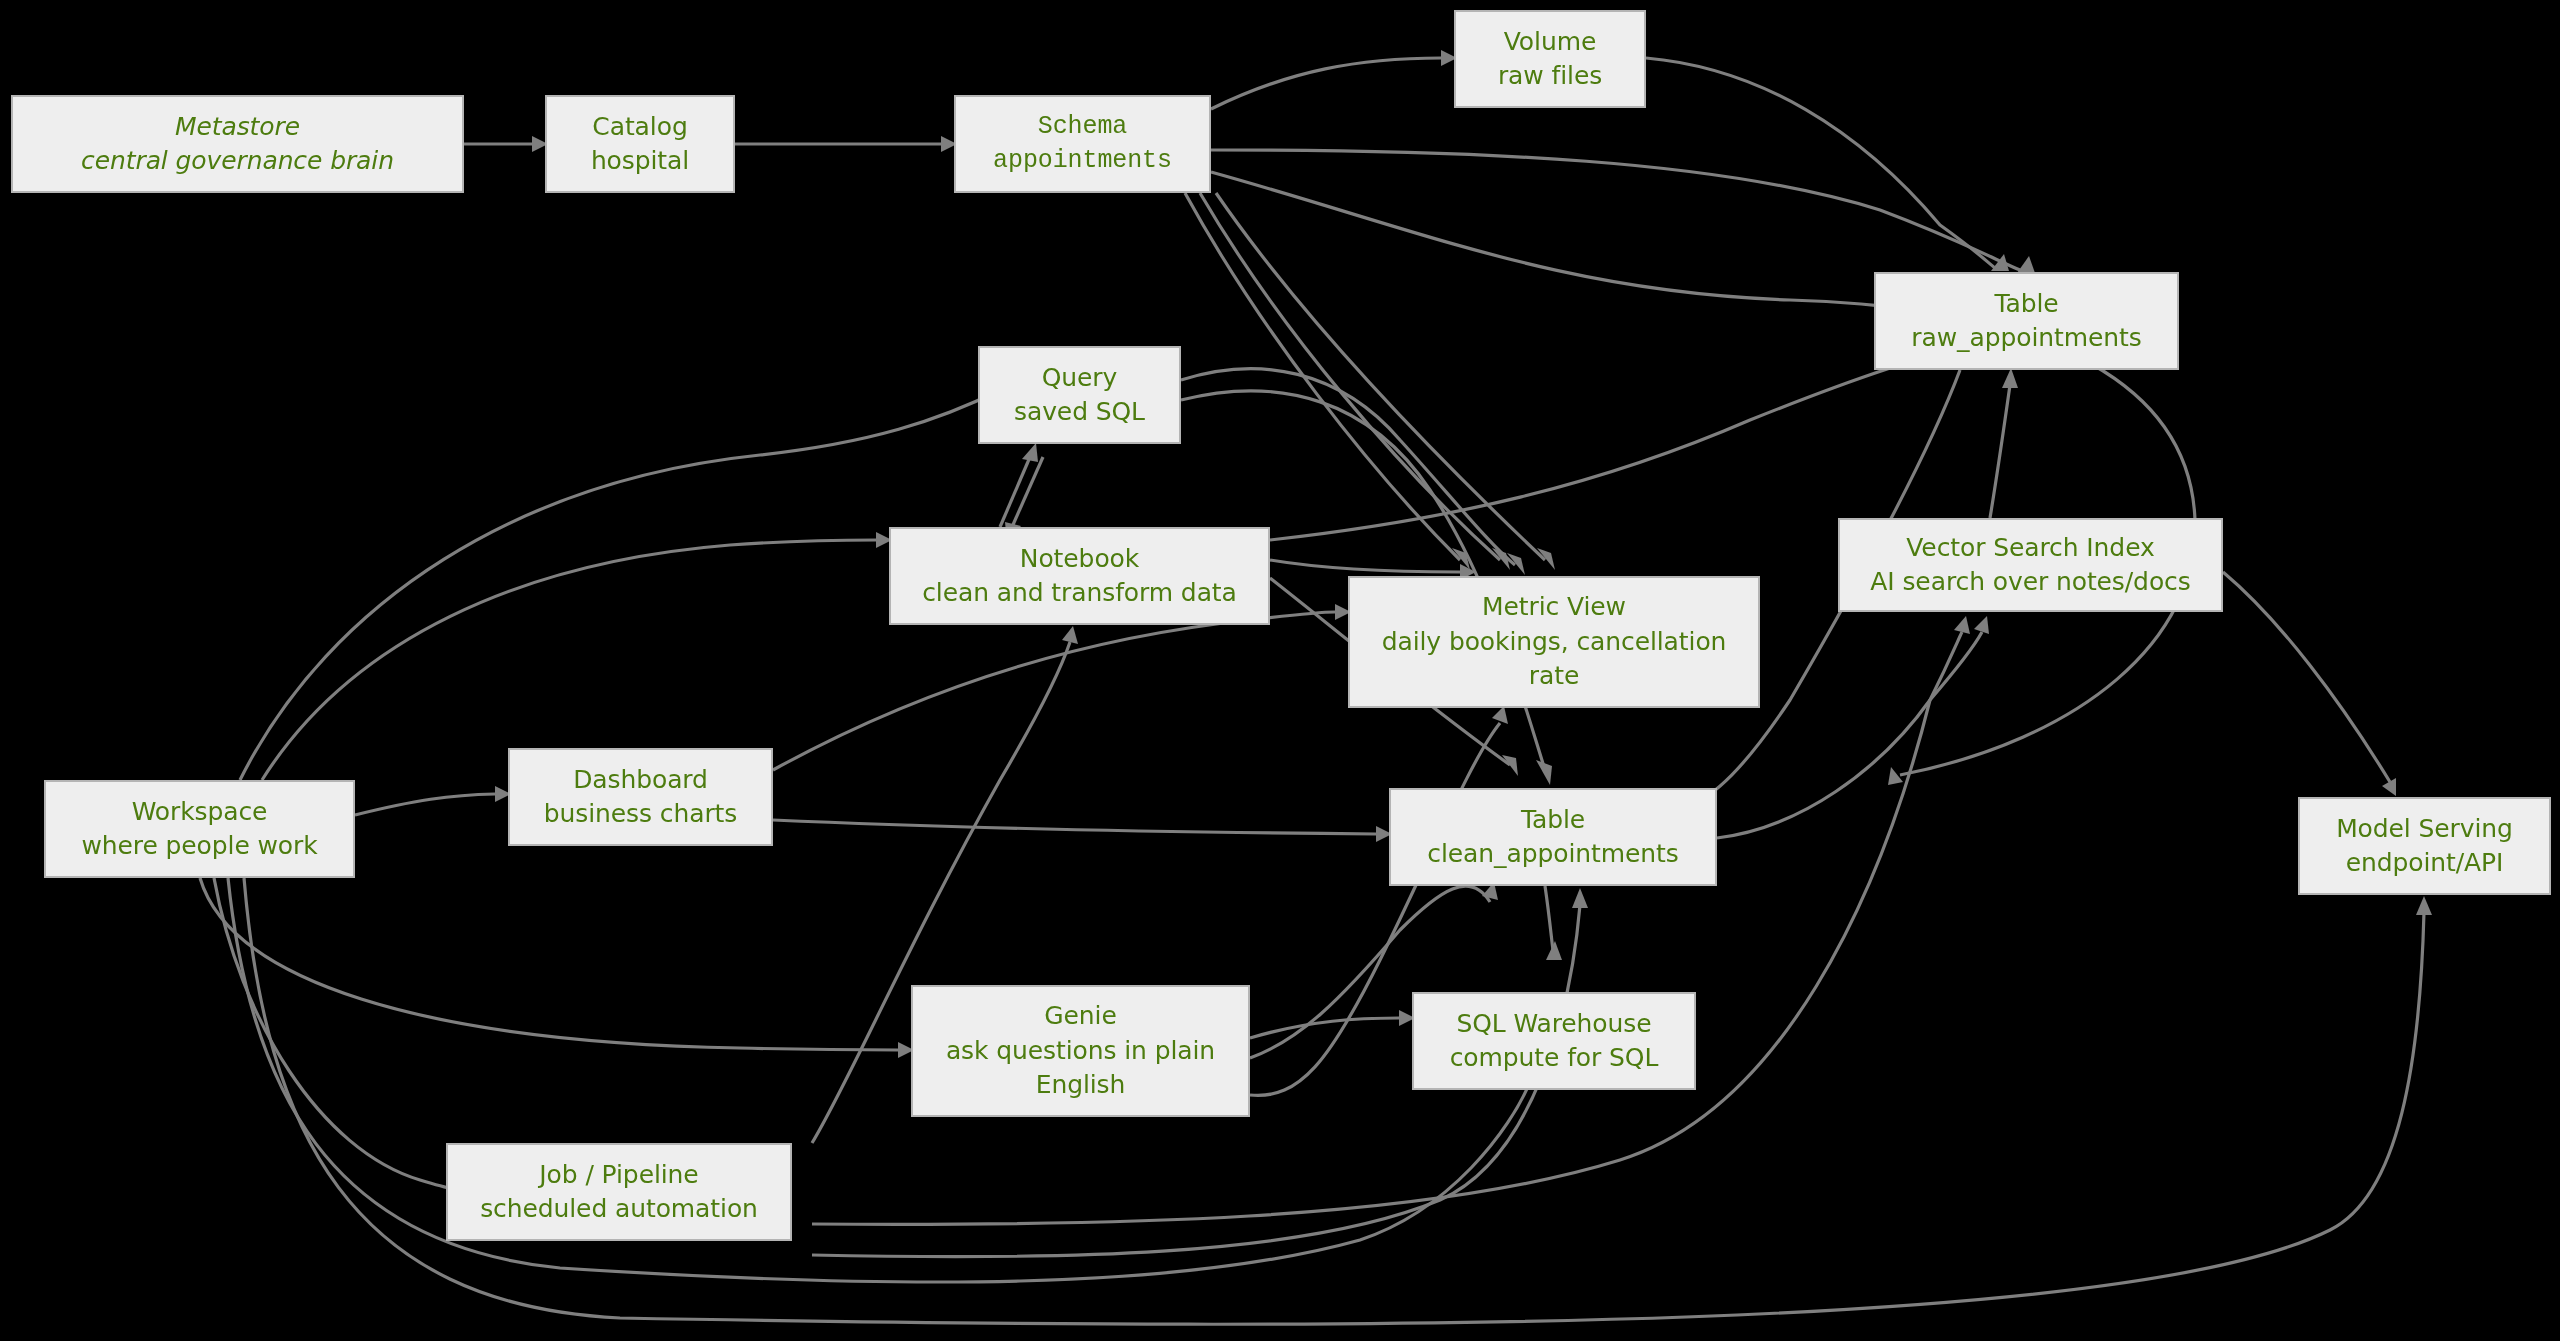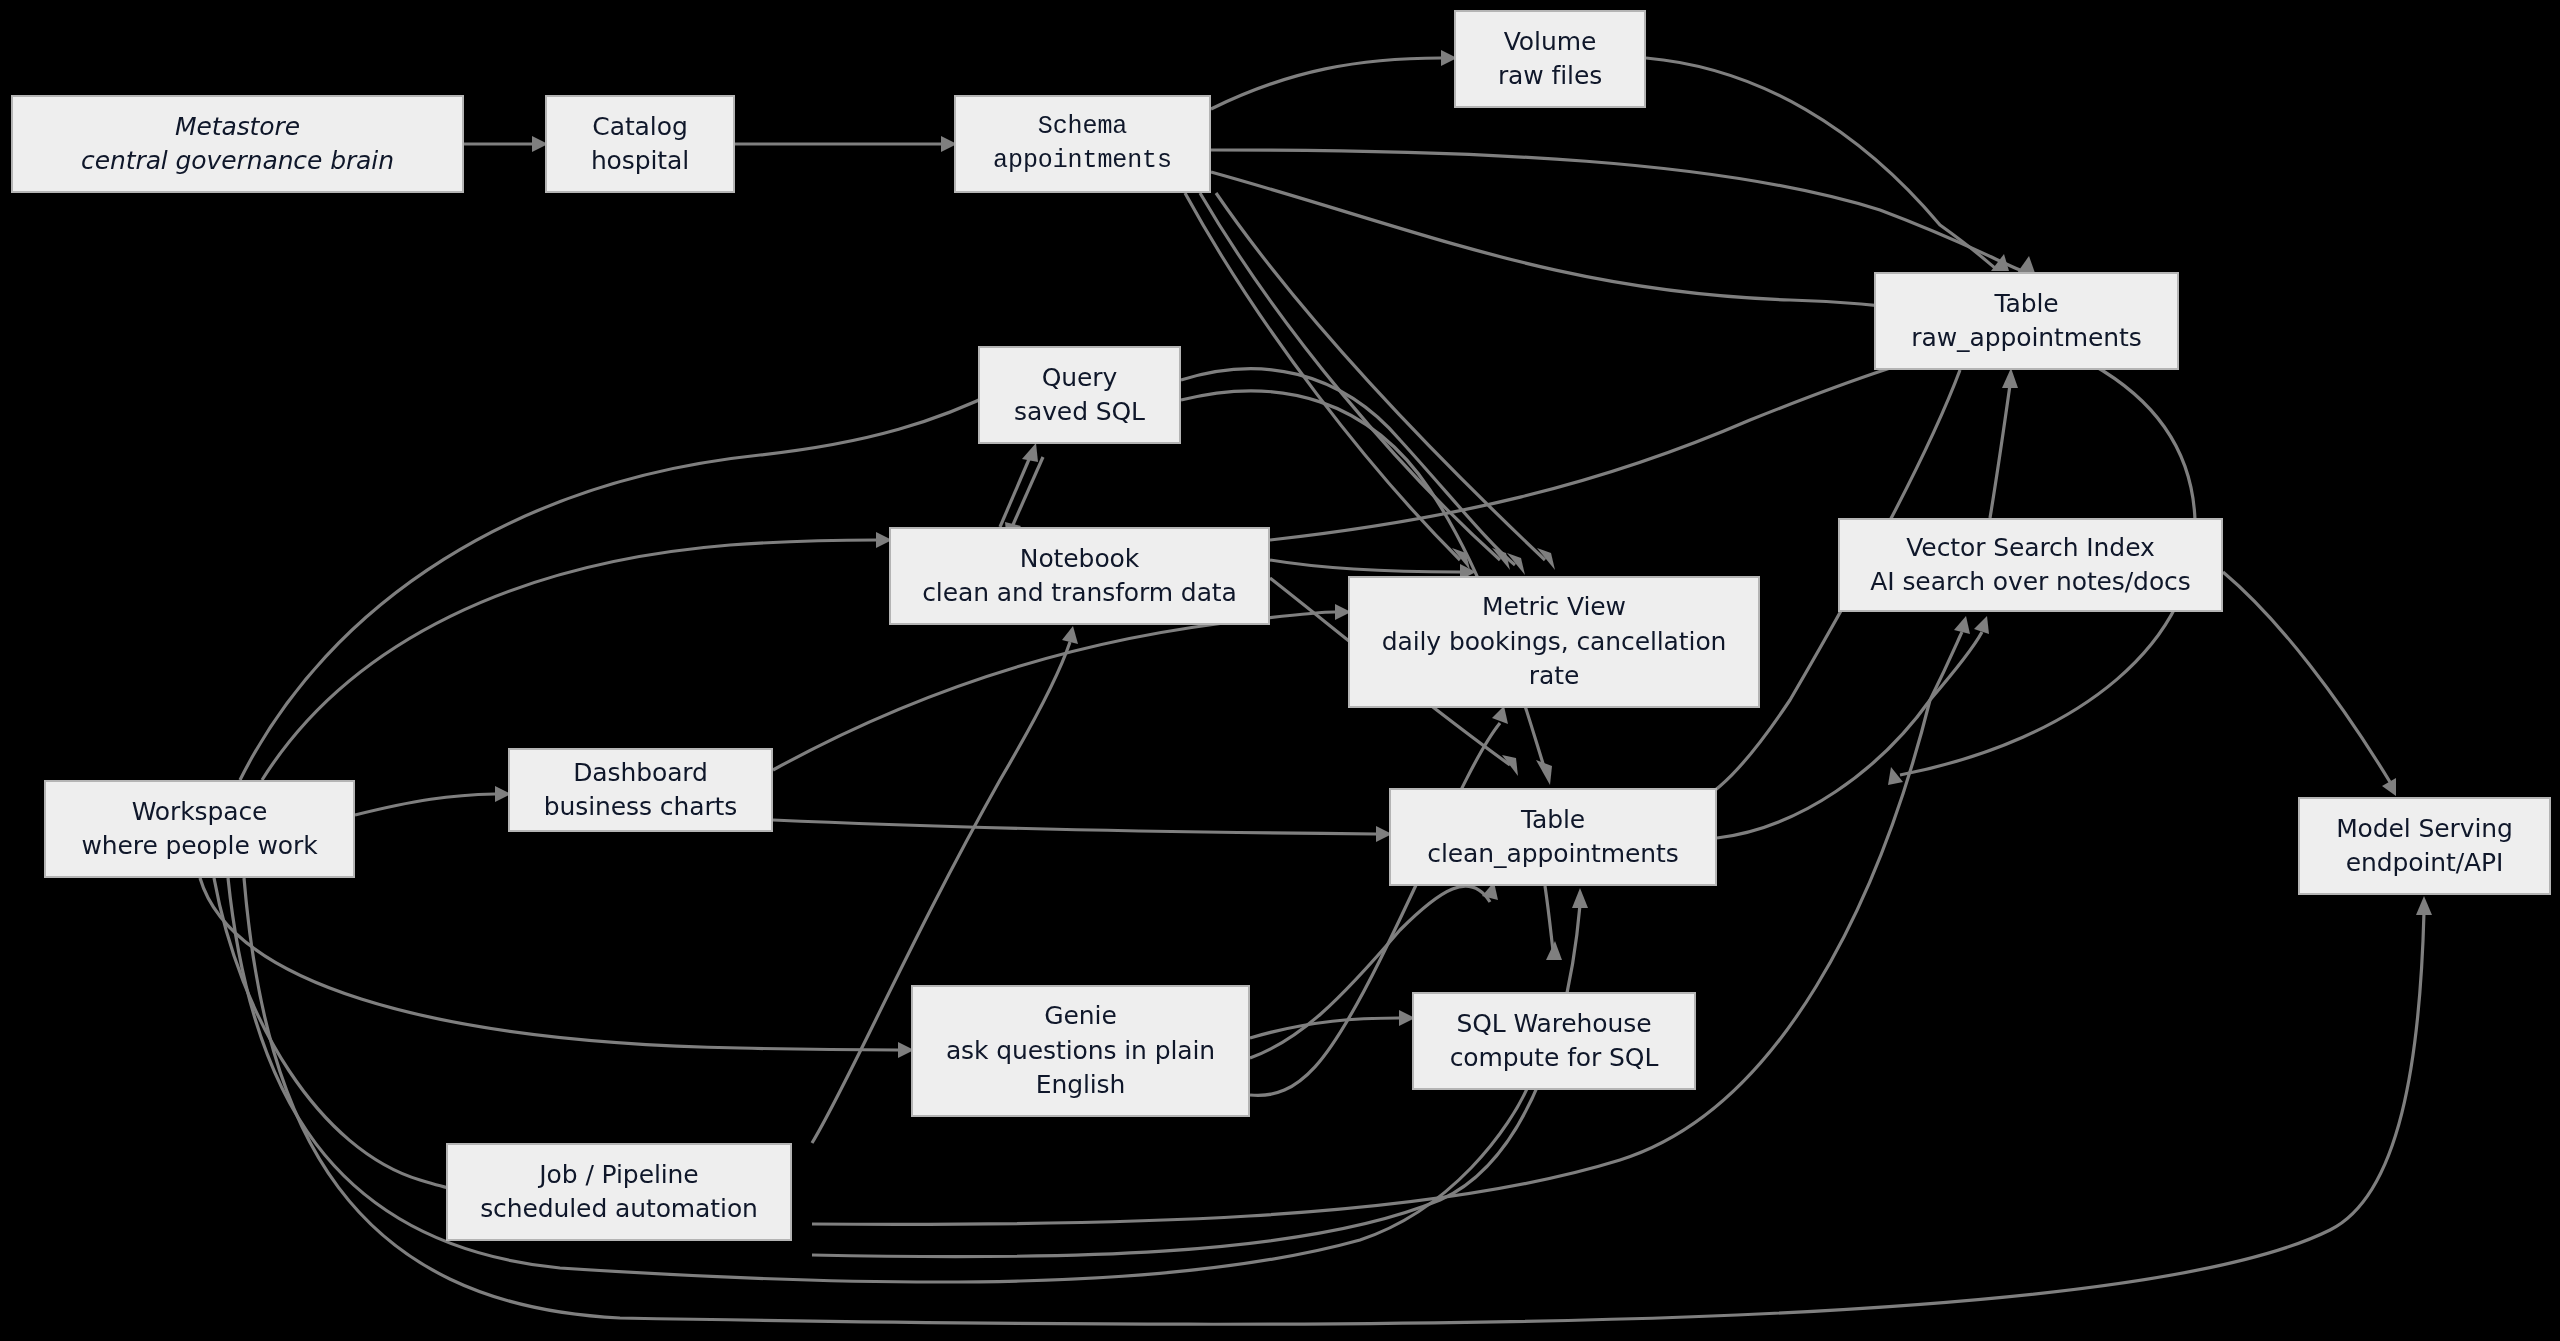--- a/index.html
+++ b/index.html
@@ -32,21 +32,21 @@
   }
   .node-box {
     position: absolute;
     box-sizing: border-box;
     background: #eeeeee;
     border: 2px solid #b4b4b4;
     display: flex;
     align-items: center;
     justify-content: center;
     text-align: center;
-    color: #0f172a;
+    color: #4d7c0f;
     font-size: 25px;
     line-height: 1.38;
     font-family: "DejaVu Sans", sans-serif;
     letter-spacing: -0.1px;
     padding: 2px 8px;
   }
   .node-label {
     display: block;
     white-space: pre-line;
   }
@@ -260,21 +260,21 @@
   <div class="node-box" style="left:1348px; top:576px; width:412px; height:132px;">
     <span class="node-label">Metric View
 daily bookings, cancellation rate</span>
   </div>
 
   <div class="node-box" style="left:44px; top:780px; width:311px; height:98px;">
     <span class="node-label">Workspace
 where people work</span>
   </div>
 
-  <div class="node-box" style="left:508px; top:748px; width:265px; height:84px;">
+  <div class="node-box" style="left:508px; top:748px; width:265px; height:98px;">
     <span class="node-label">Dashboard
 business charts</span>
   </div>
 
   <div class="node-box" style="left:1389px; top:788px; width:328px; height:98px;">
     <span class="node-label">Table
 clean_appointments</span>
   </div>
 
   <div class="node-box" style="left:2298px; top:797px; width:253px; height:98px;">

